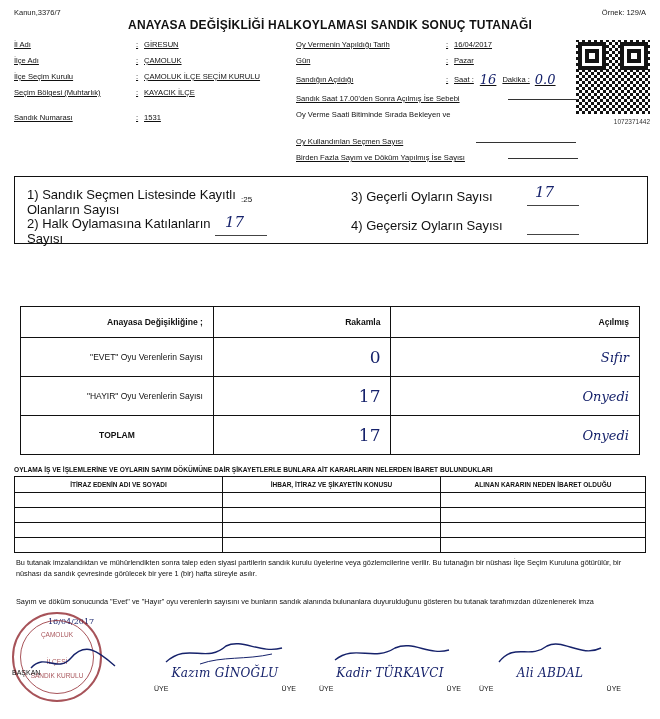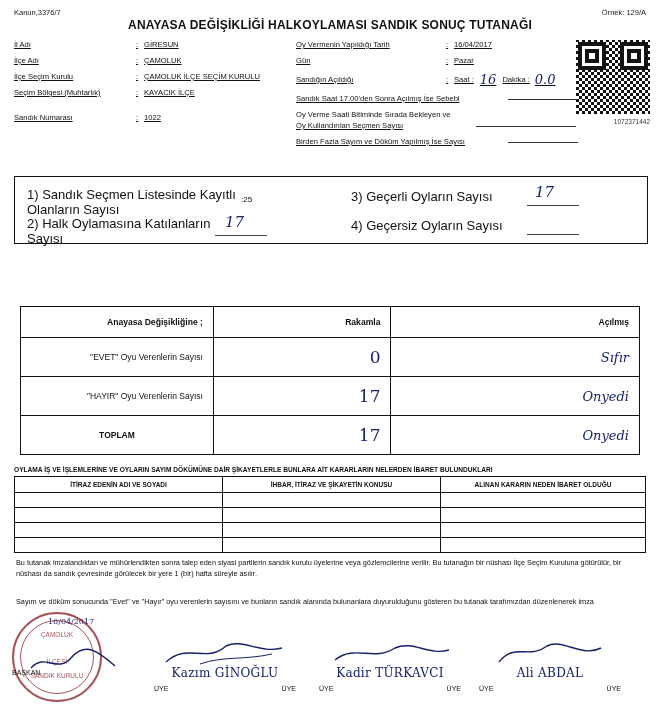--- a/index.html
+++ b/index.html
@@ -217,20 +217,21 @@
     width: 660px; height: 80px;
   }
   .sig {
     position: absolute;
     width: 150px;
     text-align: center;
     font-size: 7px;
   }
   .sig .ink {
     font-family: "DejaVu Serif", serif;
+    font-style: italic;
     font-size: 12px;
     color: #16226b;
     letter-spacing: .3px;
     white-space: nowrap;
   }
   .sig .scribble {
     height: 26px;
     position: relative;
   }
   .sig .role {
@@ -302,21 +303,21 @@
         <span class="val">ÇAMOLUK İLÇE SEÇİM KURULU</span>
       </div>
       <div class="fld">
         <span class="lbl">Seçim Bölgesi (Muhtarlık)</span>
         <span class="sep">:</span>
         <span class="val">KAYACIK İLÇE</span>
       </div>
       <div class="fld" style="margin-top:16px">
         <span class="lbl">Sandık Numarası</span>
         <span class="sep">:</span>
-        <span class="val">1022</span>
+        <span class="val">1531</span>
       </div>
     </div>
 
     <div class="hdr-right">
       <div class="fld">
         <span class="lbl">Oy Vermenin Yapıldığı Tarih</span>
         <span class="sep">:</span>
         <span class="val">16/04/2017</span>
       </div>
       <div class="fld">
@@ -329,21 +330,21 @@
         <span class="sep">:</span>
         <span class="val">Saat :</span>
         <span class="hw" style="font-size:13px;margin:0 6px">16</span>
         <span>Dakika :</span>
         <span class="hw" style="font-size:13px;margin-left:5px">0.0</span>
       </div>
       <div class="fld">
         <span class="lbl" style="width:212px">Sandık Saat 17.00'den Sonra Açılmış İse Sebebi</span>
         <span class="rule" style="width:70px"></span>
       </div>
-      <div style="margin-bottom:2px">
+      <div style="margin-bottom:18px">
         <span style="font-size:7.6px">Oy Verme Saati Bitiminde Sırada Bekleyen ve</span>
       </div>
       <div class="fld">
         <span class="lbl" style="width:180px">Oy Kullandırılan Seçmen Sayısı</span>
         <span class="rule" style="width:100px"></span>
       </div>
       <div class="fld">
         <span class="lbl" style="width:212px">Birden Fazla Sayım ve Döküm Yapılmış İse Sayısı</span>
         <span class="rule" style="width:70px"></span>
       </div>

